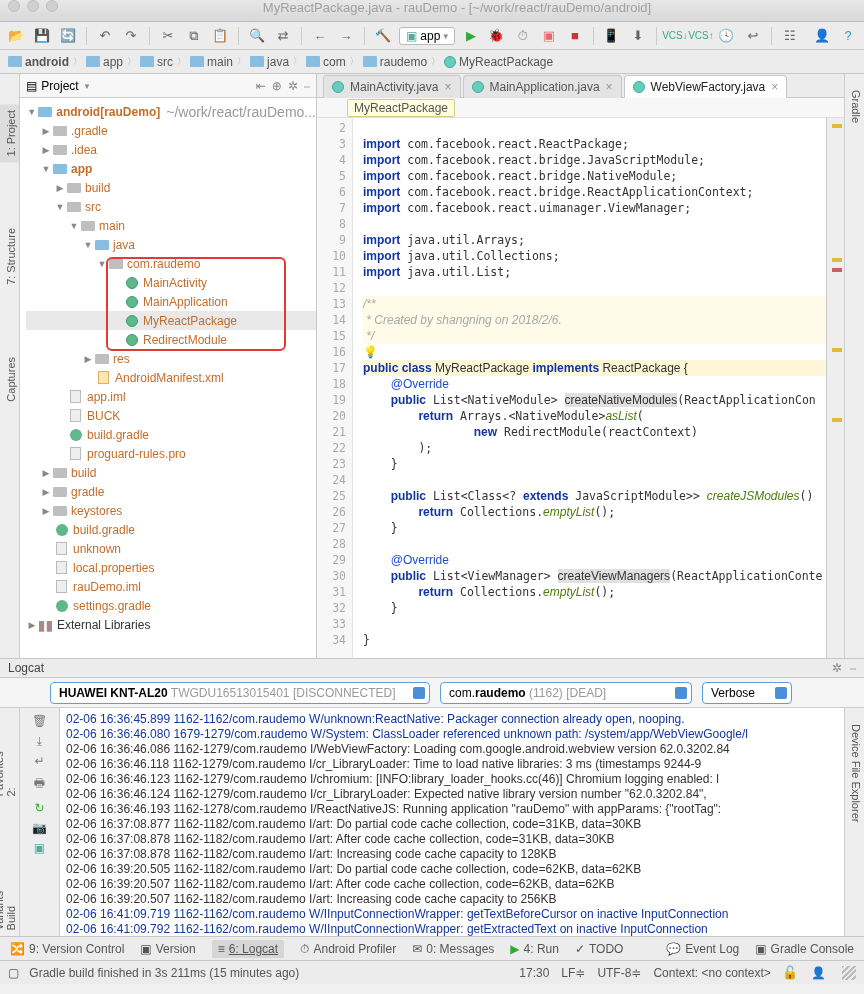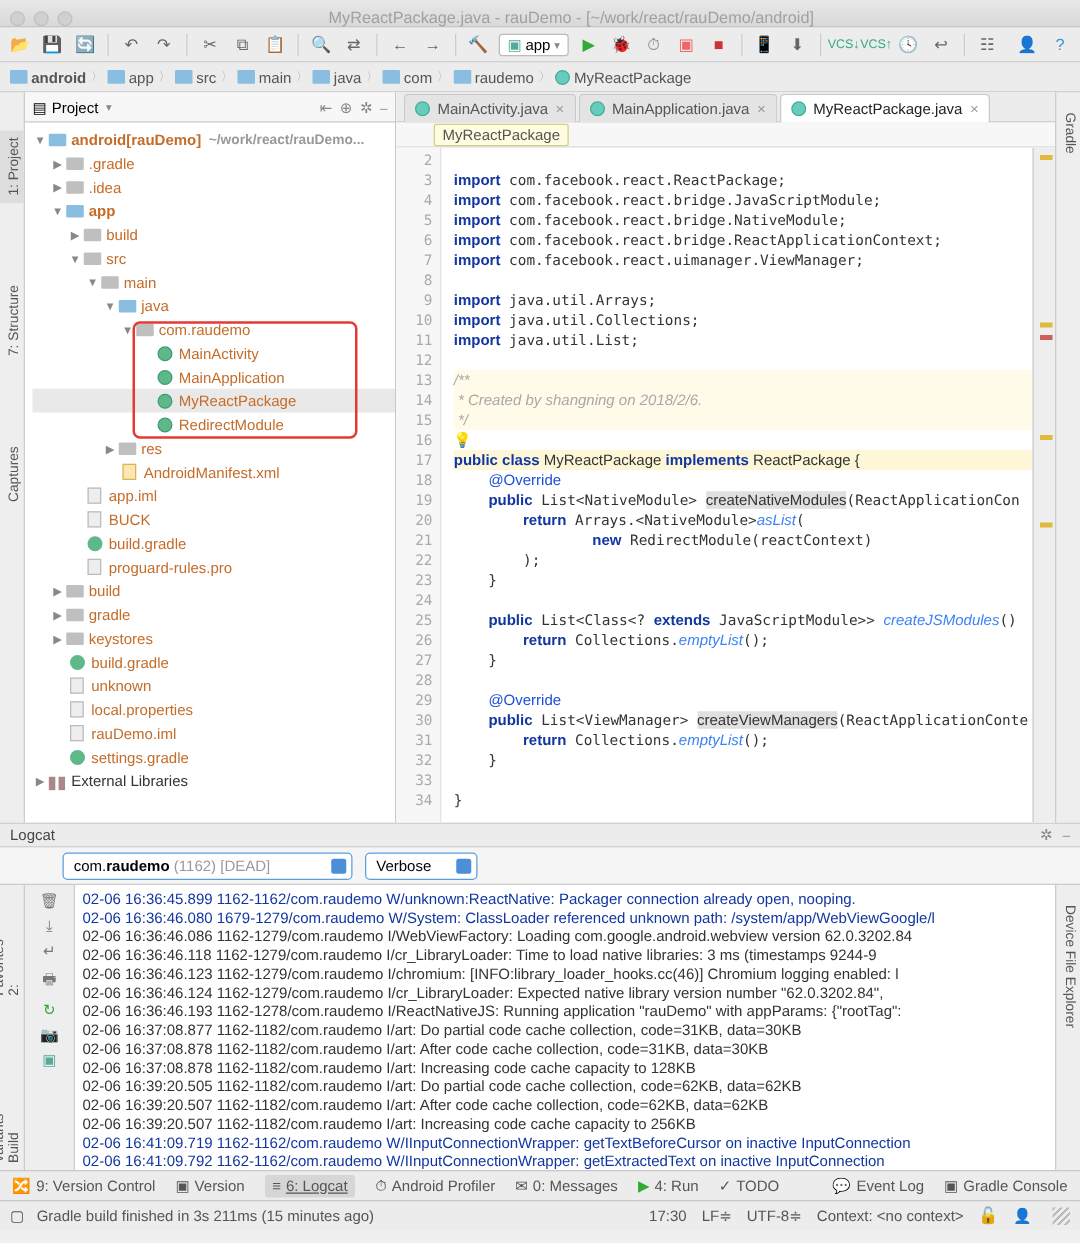--- a/index.html
+++ b/index.html
@@ -1,19 +1,19 @@
 <!DOCTYPE html>
 <html><head>
 <meta charset="utf-8">
 <style>
 * { margin:0; padding:0; box-sizing:border-box; font-family:"Lucida Grande","Segoe UI",Arial,sans-serif; font-size:12px; }
 body { background:#f0f0f0; width:864px; height:994px; overflow:hidden; position:relative; }
 
 
-.titlebar { height:22px; background:linear-gradient(#e8e8e8,#d8d8d8); display:flex; align-items:flex-end; padding:0 8px; border-bottom:1px solid #bbb; }
+.titlebar { height:22px; background:linear-gradient(#e8e8e8,#d8d8d8); display:flex; align-items:flex-start; padding:0 8px; border-bottom:1px solid #bbb; }
 .traffic { display:flex; gap:7px; }
 .traffic span { width:12px; height:12px; border-radius:50%; background:#d0d0d0; border:1px solid #c0c0c0; }
 .title-text { flex:1; text-align:center; color:#a0a0a0; font-size:13px; }
 
 
 .toolbar { height:28px; display:flex; align-items:center; gap:6px; padding:0 6px; background:#ececec; border-bottom:1px solid #c8c8c8; }
 .tb-btn { width:20px; height:20px; display:flex; align-items:center; justify-content:center; color:#666; font-size:13px; cursor:pointer; }
 .tb-sep { width:1px; height:18px; background:#ccc; margin:0 2px; }
 .combo { padding:1px 6px; border:1px solid #bbb; border-radius:3px; background:#fff; font-size:11px; display:flex; align-items:center; gap:3px; }
 .combo::after { content:"▾"; font-size:9px; color:#888; }
@@ -40,21 +40,21 @@
 .pp-header { height:24px; display:flex; align-items:center; padding:0 6px; border-bottom:1px solid #ccc; background:#f7f7f7; }
 .pp-combo { font-size:12px; display:flex; align-items:center; gap:4px; }
 .pp-combo::after{content:"▾"; font-size:9px; color:#888; margin-left:2px;}
 .pp-tools { margin-left:auto; display:flex; gap:6px; color:#888; font-size:12px; }
 .tree { flex:1; overflow:auto; padding:4px 0 4px 6px; font-size:12px; color:#333; }
 .node { display:flex; align-items:center; height:19px; padding-left:0; white-space:nowrap; }
 .node .arr { width:12px; text-align:center; color:#888; font-size:9px; }
 .node .ic { width:15px; display:flex; align-items:center; justify-content:center; margin-right:4px; }
 .orange { color:#c46d2a; }
 .red-box { position:absolute; border:2px solid #e53935; border-radius:6px; pointer-events:none; }
-.light-label { color:#999; font-size:11px; margin-left:6px;font-weight:bold; }
+.light-label { color:#999; font-size:14px; margin-left:6px; }
 
 .ic-folder { width:14px; height:10px; background:#8abee0; border-radius:1px; }
 .ic-folder.g { background:#bfbfbf; }
 .ic-java { width:12px; height:12px; border-radius:50%; background:#5fb889; border:1px solid #3c9c6d; }
 .ic-file { width:11px; height:13px; background:#eee; border:1px solid #bbb; }
 .ic-gradle{ width:12px; height:12px; border-radius:50%; background:#5fb889;}
 .ic-xml { width:11px; height:13px; background:#fce7b2; border:1px solid #d9b45b; }
 .ic-lib { color:#a88; font-size:14px; }
 
 
@@ -66,21 +66,21 @@
 .bc2 { height:20px; display:flex; align-items:center; padding:0 10px; font-size:11px; color:#555; background:#f7f7f7; border-bottom:1px solid #ddd; }
 .bc2-chip{border:1px solid #d4cf88; background:#fffde0; padding:1px 6px; border-radius:2px; margin-left:20px;}
 .code-wrap { flex:1; display:flex; overflow:hidden; }
 .gutter { width:36px; background:#f7f7f7; text-align:right; padding:2px 6px 0 0; color:#aaa; font-family:Menlo,Consolas,monospace; font-size:11.5px; line-height:16px; border-right:1px solid #e3e3e3;}
 .code { flex:1; padding:2px 0 0 10px; font-family:Menlo,Consolas,monospace; font-size:11.5px; line-height:16px; white-space:pre; color:#333; overflow:hidden; position:relative;}
 .kw { color:#1236a0; font-weight:bold; }
 .ann { color:#1d4ed8; }
 .cmt { color:#a8a8a8; font-style:italic; }
 .doc-block { background:#fffbe8; display:block; }
 .hl-line { background:#fdf6d7; display:block; }
-.dim { color:#3b82f6; font-style:italic; }
+.dim { color:#4d7c0f; font-style:italic; }
 .call-hl { background:#e0e0e0; }
 .right-gut { width:18px; background:#eee; border-left:1px solid #ccc; position:relative;}
 .rg-mark{position:absolute; right:2px; width:10px; height:4px; background:#e0ba3b;}
 .rg-mark.err{background:#cc6060;}
 
 
 .right-edge { width:20px; background:#eee; border-left:1px solid #ccc; display:flex; flex-direction:column; padding-top:10px; gap:40px; }
 
 
 .log-header { height:20px; display:flex; align-items:center; padding:0 8px; background:#ececec; border-top:1px solid #c8c8c8; border-bottom:1px solid #c8c8c8; font-size:12px; color:#444;}
@@ -418,21 +418,21 @@
           <span>MainActivity.java</span>
           <span class="close">×</span>
         </div>
       <div class="tab">
           <span class="cls-ic"></span>
           <span>MainApplication.java</span>
           <span class="close">×</span>
         </div>
       <div class="tab active">
           <span class="cls-ic"></span>
-          <span>MyReactPackage.java</span>
+          <span>WebViewFactory.java</span>
           <span class="close">×</span>
         </div>
     </div>
     <div class="bc2">
         <span class="bc2-chip">MyReactPackage</span>
       </div>
     <div class="code-wrap">
       <div class="gutter" id="gutter">2<br>3<br>4<br>5<br>6<br>7<br>8<br>9<br>10<br>11<br>12<br>13<br>14<br>15<br>16<br>17<br>18<br>19<br>20<br>21<br>22<br>23<br>24<br>25<br>26<br>27<br>28<br>29<br>30<br>31<br>32<br>33<br>34</div>
       <div class="code" id="code">
 <span class="kw">import</span> com.facebook.react.ReactPackage;
@@ -480,21 +480,22 @@
 </div>
 
 <div class="log-header">
   <span>Logcat</span>
   <span class="log-header-tools">
     <span>✲</span>
     <span>⎯</span>
   </span>
 </div>
 <div class="log-filters">
-  <span class="sel" style="width:232px"><span>com.<b>raudemo</b></span> <span class="g">(1162) [DEAD]</span></span>
+  <span class="sel" style="width:380px"><b>HUAWEI KNT-AL20</b> <span class="g">TWGDU16513015401 [DISCONNECTED]</span></span>
+  <span class="sel" style="width:252px"><span>com.<b>raudemo</b></span> <span class="g">(1162) [DEAD]</span></span>
   <span class="sel" style="width:90px">Verbose</span>
 </div>
 <div class="logbody">
   <div class="left-gutter" style="width:20px">
     <span class="vert-tab">2: Favorites</span>
     <span class="vert-tab">Build Variants</span>
   </div>
   <div class="log-left">
     <span>🗑</span>
     <span>⤓</span>

